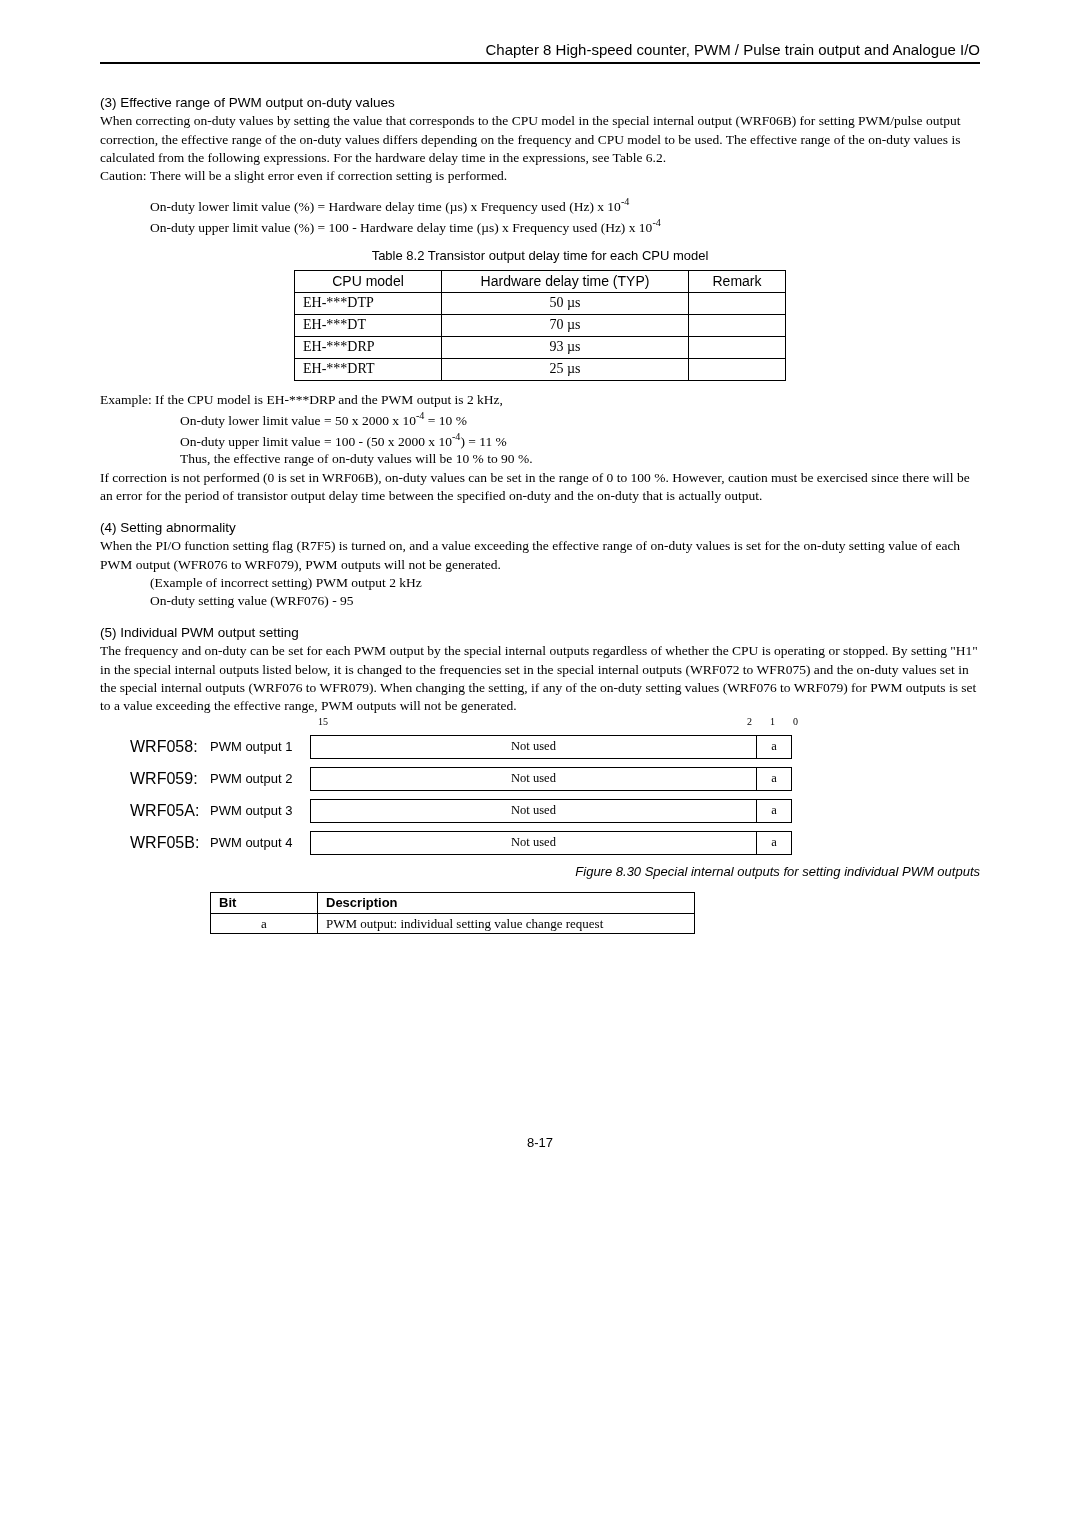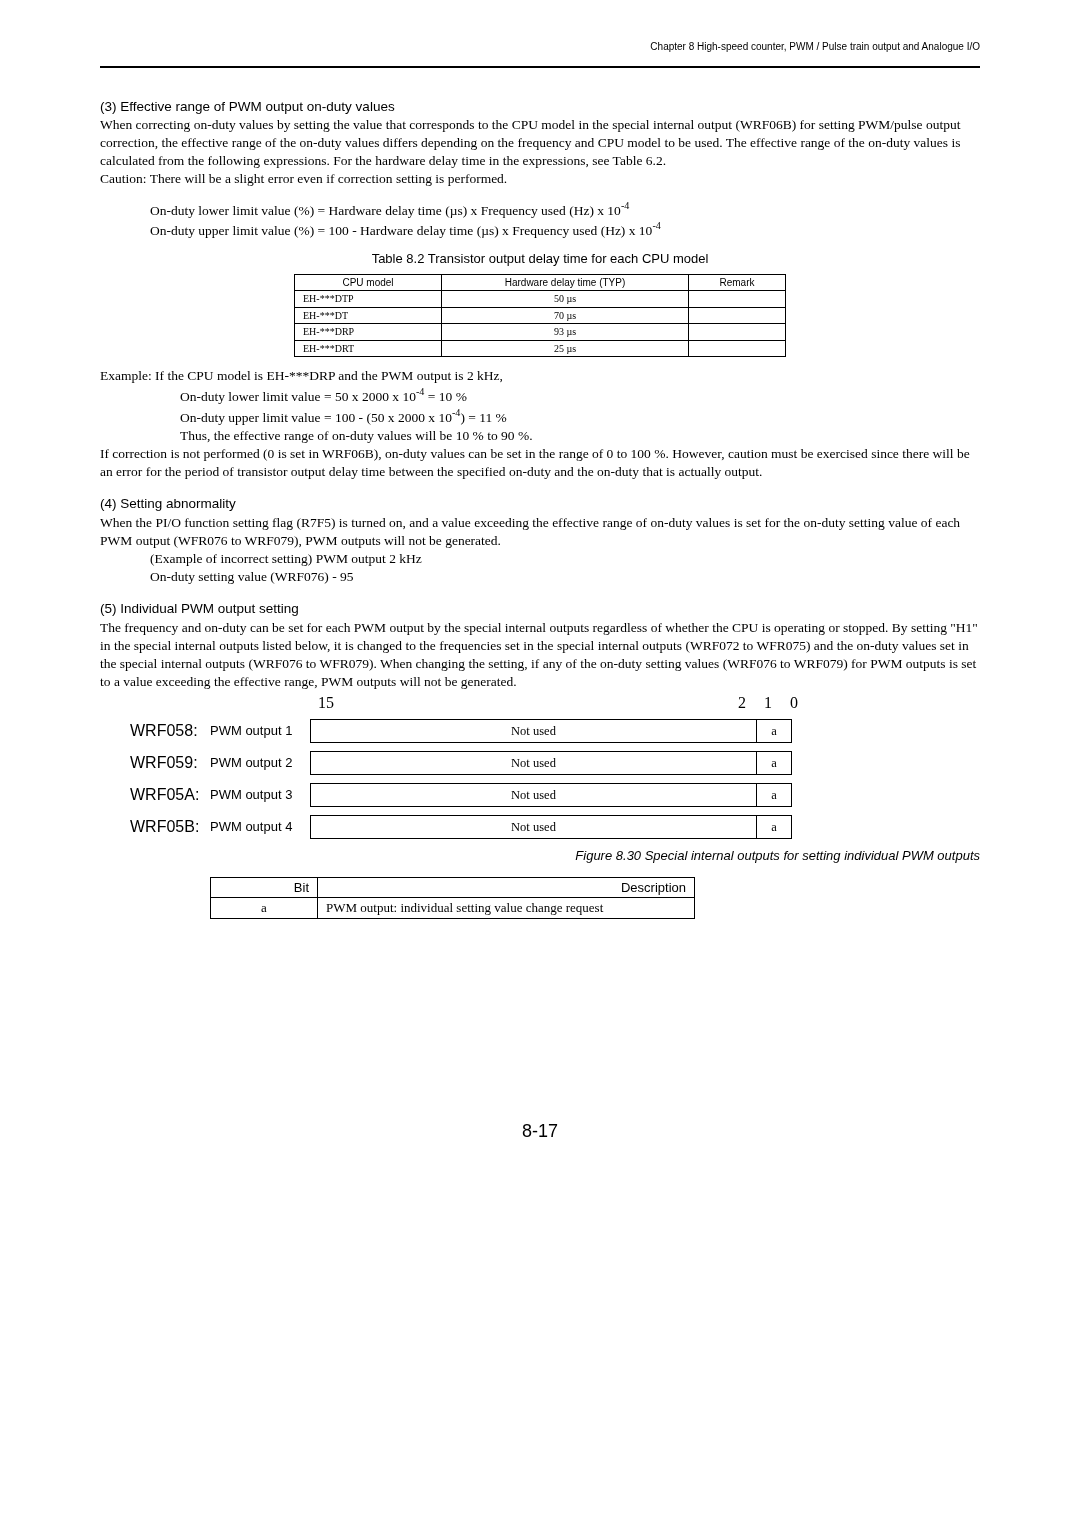--- a/index.html
+++ b/index.html
@@ -7,43 +7,43 @@
     font-size: 13.5px;
     line-height: 1.35;
     color: #000;
     background: #fff;
     margin: 0;
     padding: 40px 100px;
     width: 880px;
   }
   .header-line {
     font-family: Arial, Helvetica, sans-serif;
-    font-size: 10px;
+    font-size: 15px;
     text-align: right;
     border-bottom: 2px solid #000;
-    padding-bottom: 12px;
+    padding-bottom: 2px;
     margin-bottom: 30px;
   }
   .sec-head {
     font-family: Arial, Helvetica, sans-serif;
     font-size: 13.5px;
     margin-top: 14px;
   }
   .indent1 { margin-left: 50px; }
   .indent2 { margin-left: 80px; }
   .table-caption {
     font-family: Arial, Helvetica, sans-serif;
     font-size: 13px;
     text-align: center;
     margin: 10px 0 6px;
   }
   table.delay {
     border-collapse: collapse;
     margin: 0 auto;
-    font-size: 10px;
+    font-size: 14px;
   }
   table.delay th, table.delay td {
     border: 1px solid #000;
     padding: 1px 8px;
   }
   table.delay th {
     font-family: Arial, Helvetica, sans-serif;
     font-weight: normal;
   }
   table.delay th:nth-child(1){ width:130px; text-align:center;}
@@ -68,21 +68,21 @@
     width: 80px;
   }
   .reg-label {
     font-family: Arial, Helvetica, sans-serif;
     font-size: 13px;
     width: 100px;
     text-align:left;
   }
   .reg-axis {
     display:flex;
-    font-size:16px;
+    font-size:10px;
     width: 480px;
     justify-content: space-between;
     padding: 0 2px 0 6px;
     margin-left: 212px;
   }
   .reg-box {
     display:flex;
     border:1px solid #000;
     height:22px;
     width:480px;
@@ -114,31 +114,31 @@
     border-collapse: collapse;
     margin-left: 110px;
     font-size: 13px;
   }
   table.desc th, table.desc td {
     border: 1px solid #000;
     padding: 1px 8px;
   }
   table.desc th {
     font-family: Arial, Helvetica, sans-serif;
-    font-weight: normal;
-    text-align:right;
+    font-weight: bold;
+    text-align:left;
   }
   table.desc th:nth-child(1){ width:90px;}
   table.desc th:nth-child(2){ width:360px;}
   table.desc td:nth-child(1){ text-align:center;}
   table.desc td:nth-child(2){ text-align:left;}
 
   .page-num {
     font-family: Arial, Helvetica, sans-serif;
-    font-size: 18px;
+    font-size: 13px;
     text-align:center;
     margin-top: 200px;
   }
   sup { font-size: 0.75em; }
 </style>
 </head>
 <body>
 
 <div class="header-line">Chapter 8  High-speed counter, PWM / Pulse train output and Analogue I/O</div>
 

